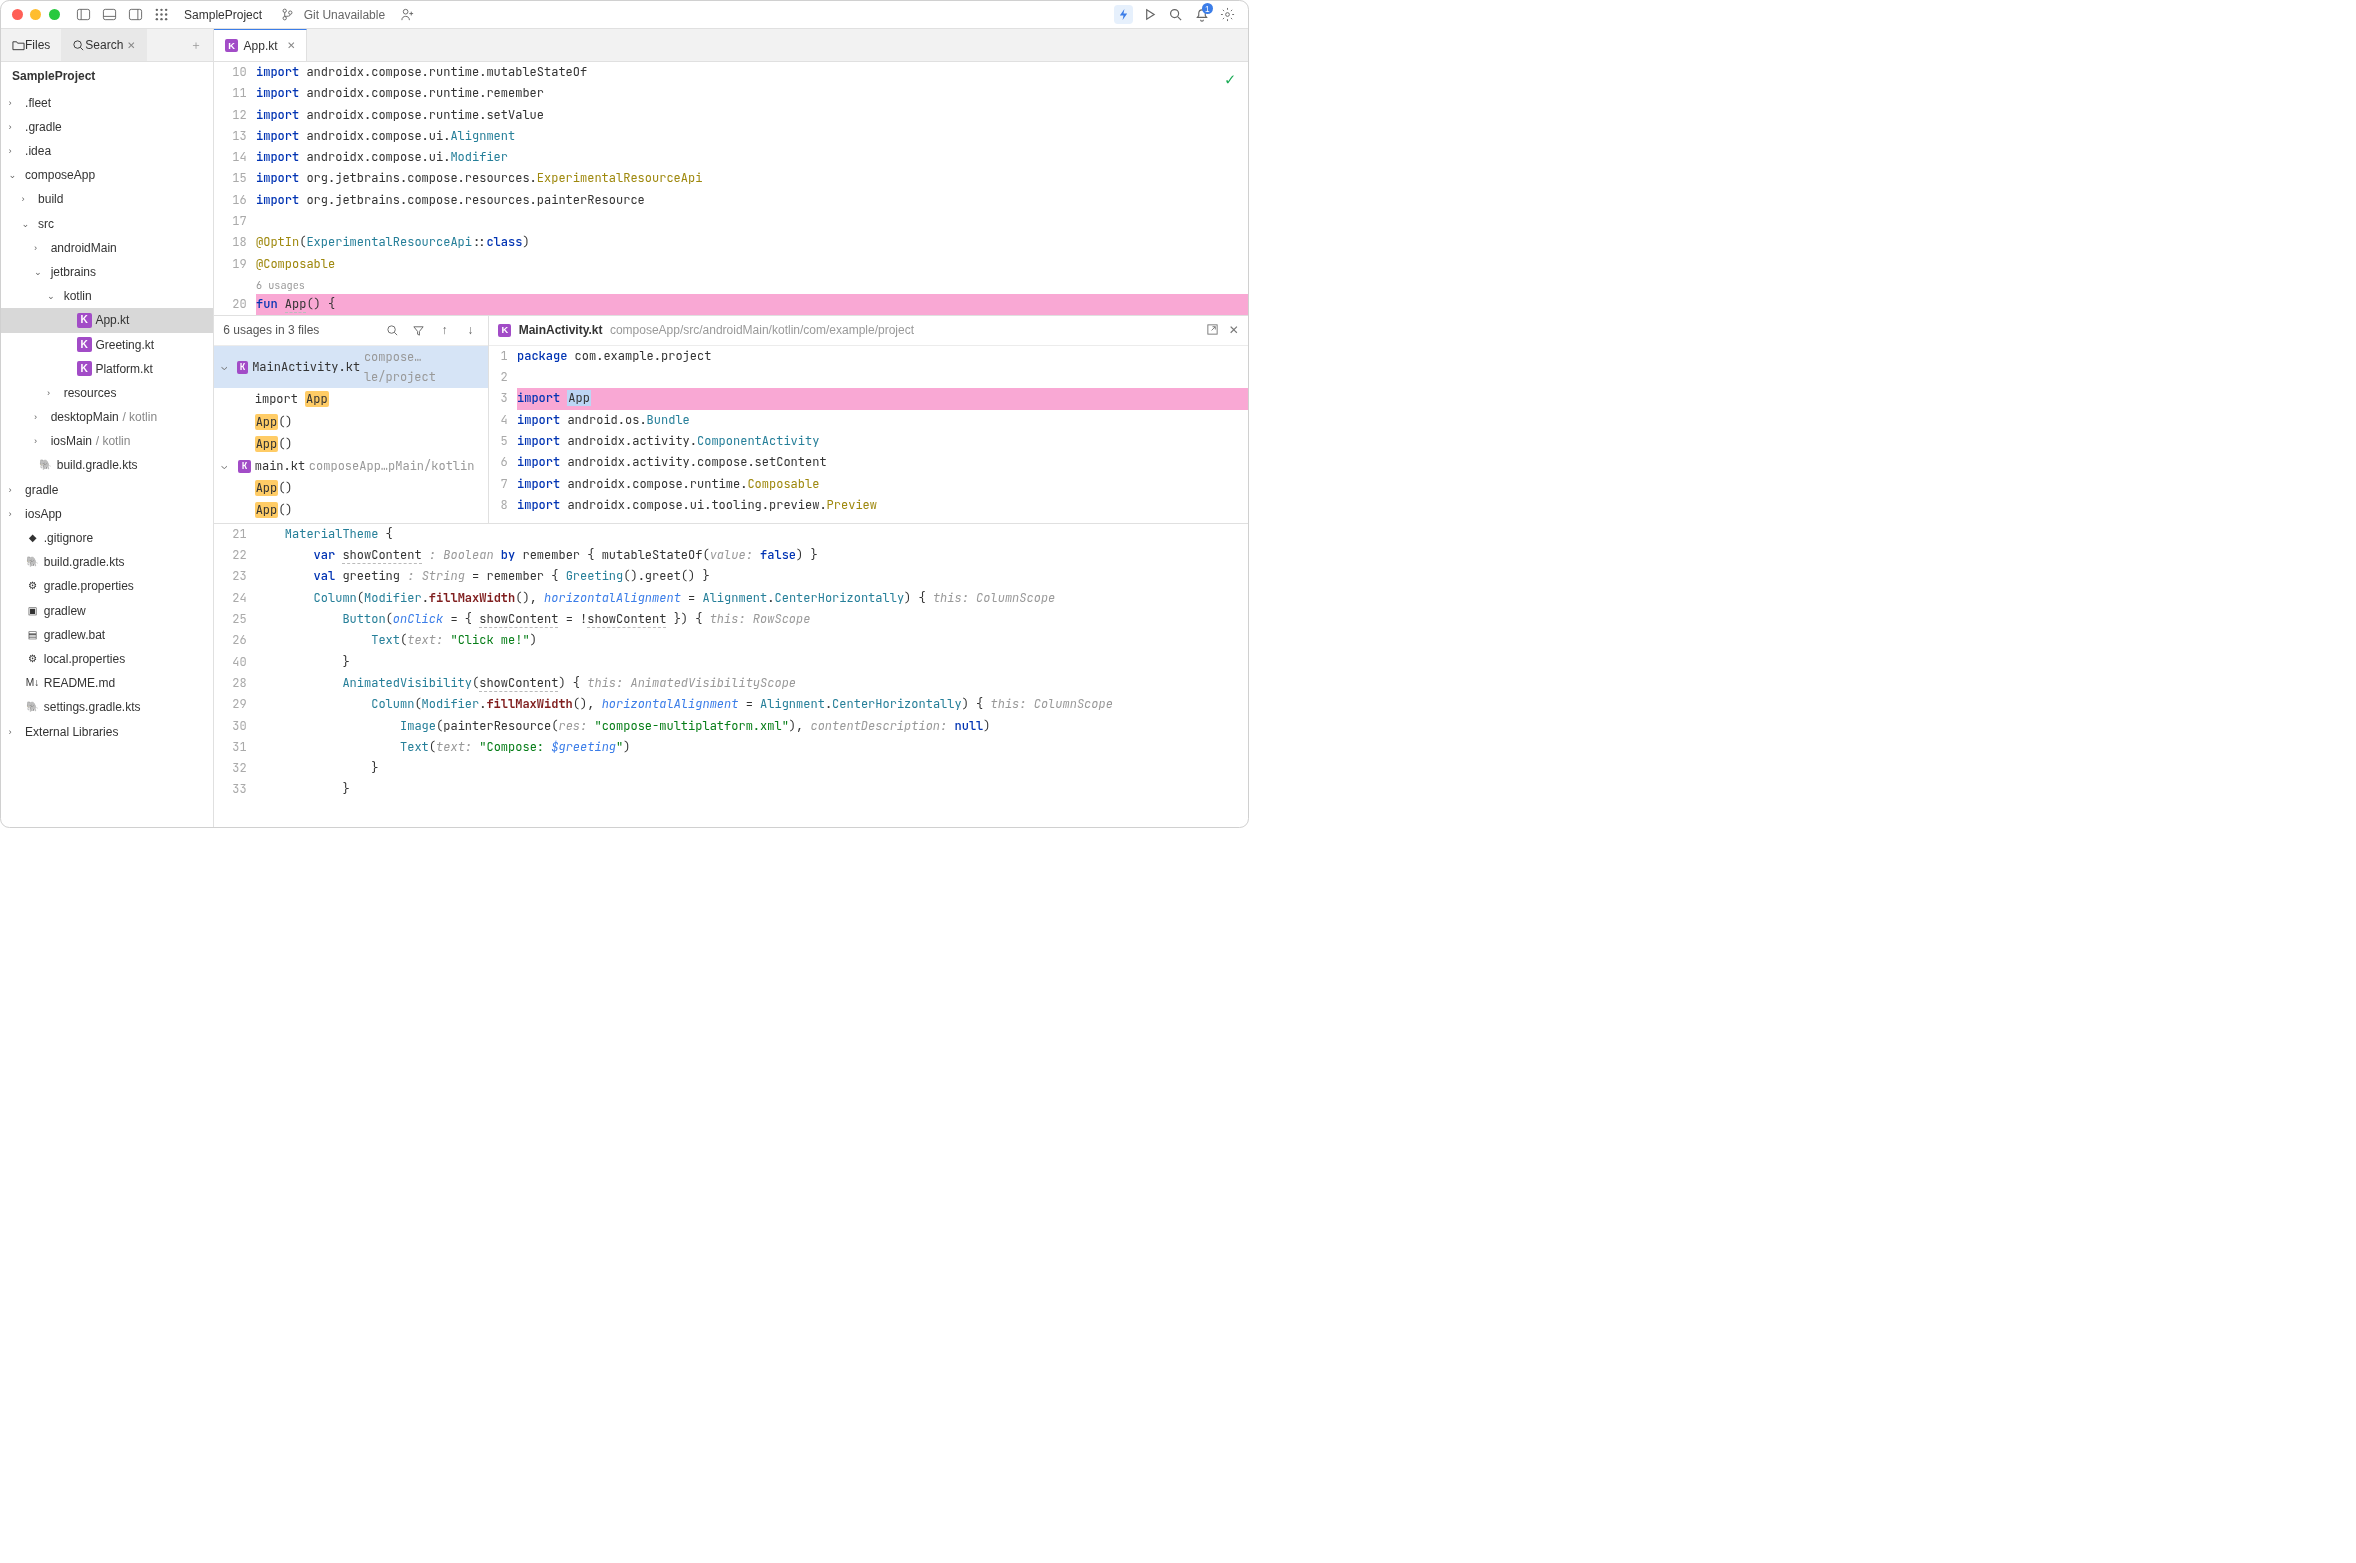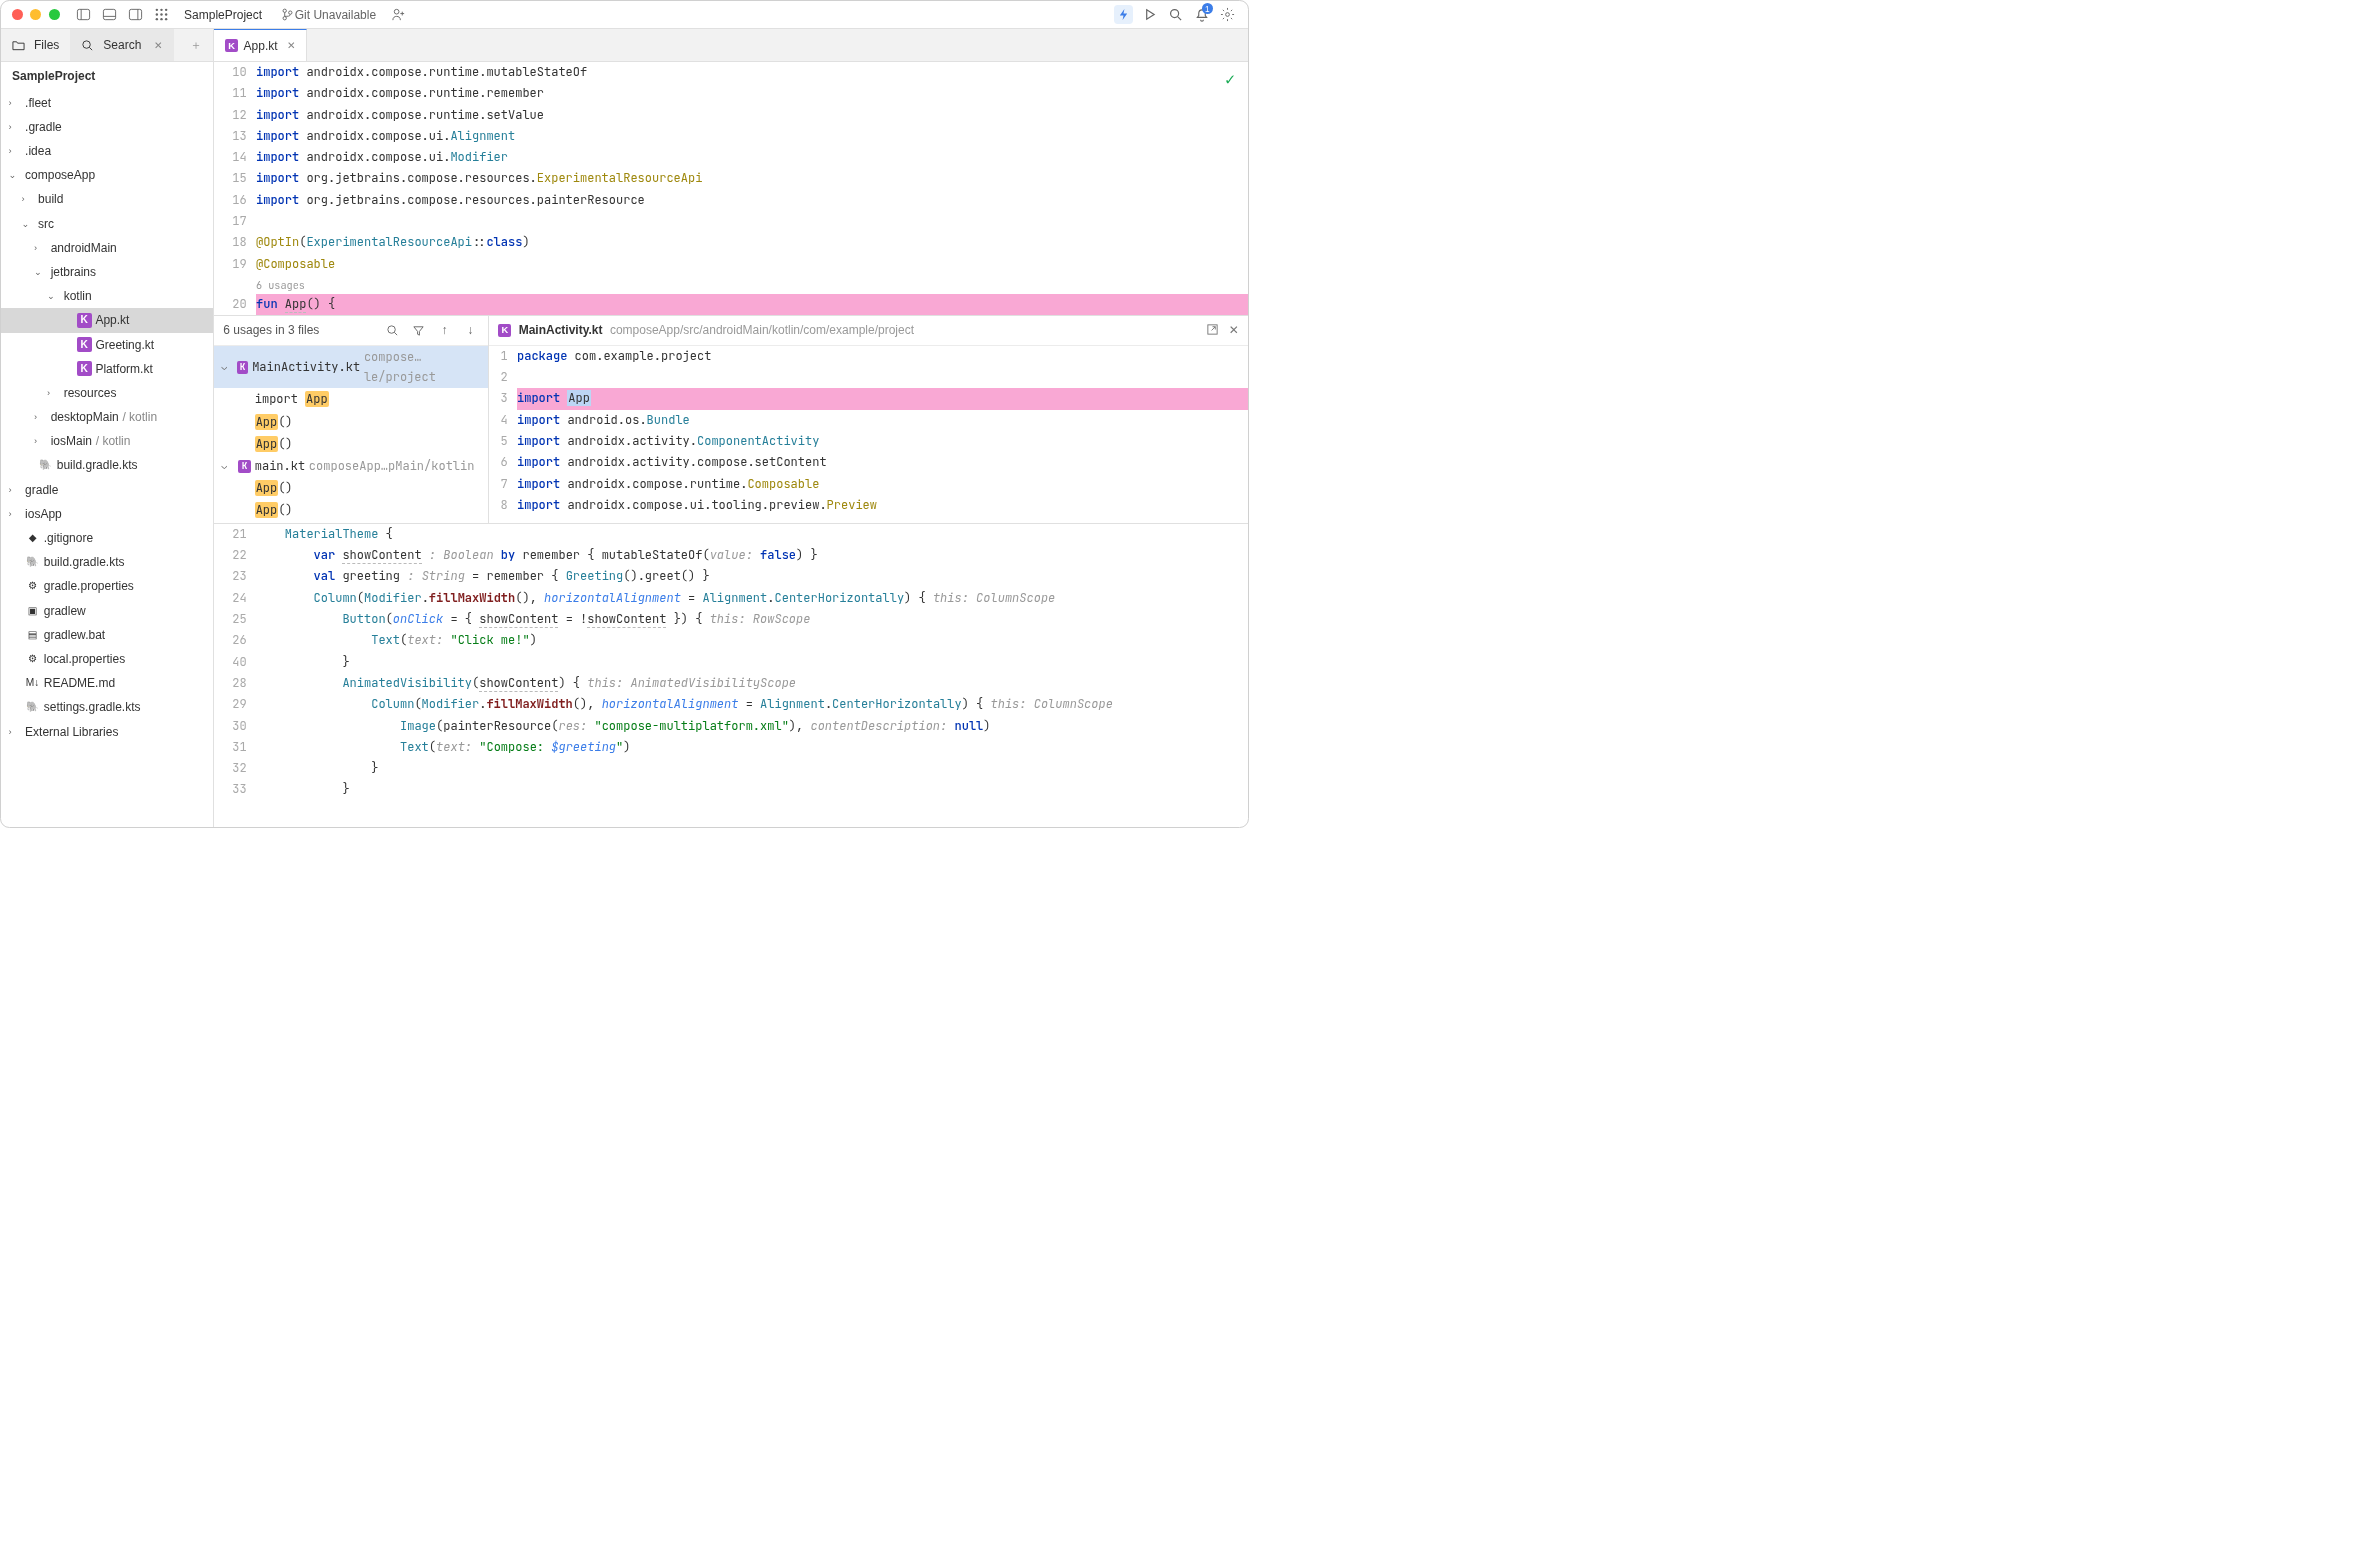--- a/index.html
+++ b/index.html
@@ -25,21 +25,21 @@
   border-bottom: 0.9px solid #e0e0e0;
   gap: 7.4px;
 }
 .traffic { display: flex; gap: 7.4px; margin-right: 7.4px; }
 .traffic span { width: 11px; height: 11px; border-radius: 50%; display: inline-block; }
 .traffic .red { background: #ff5f56; }
 .traffic .yellow { background: #ffbd2e; }
 .traffic .green { background: #27c93f; }
 .tool-icon { width: 18.6px; height: 18.6px; display: flex; align-items: center; justify-content: center; color: #666; cursor: pointer; }
 .project-name { font-weight: 500; padding: 0 5.6px; }
-.vcs-status { display: flex; align-items: center; gap: 1px; color: #666; padding: 0 5.6px; }
+.vcs-status { display: flex; align-items: center; gap: 10px; color: #666; padding: 0 5.6px; }
 .spacer { flex: 1; }
 .tool-icon.active { background: #e6f0fc; border-radius: 3.7px; color: #3b7de8; }
 .badge { position: relative; }
 .badge::after {
   content: attr(data-count);
   position: absolute;
   top: -1.9px; right: -1.9px;
   background: #3b7de8;
   color: #fff;
   font-size: 8.3px;
@@ -51,21 +51,21 @@
 
 .tabrow {
   height: 33px;
   display: flex;
   align-items: stretch;
   background: #f2f2f2;
   border-bottom: 0.9px solid #e0e0e0;
 }
 .left-tabs { width: 213px; display: flex; align-items: stretch; border-right: 0.9px solid #e0e0e0; }
 .left-tab {
-  display: flex; align-items: center; gap: 9px;
+  display: flex; align-items: center; gap: 0;
   padding: 0 11px; cursor: pointer; font-size: 12px;
 }
 .left-tab.add { margin-left: auto; color: #999; }
 .left-tab.search-tab { background: #e8e8e8; }
 .close-x { font-size: 10.2px; color: #888; margin-left: 3.7px; }
 
 .editor-tabs { display: flex; align-items: stretch; }
 .editor-tab {
   display: flex; align-items: center; gap: 5.6px;
   padding: 0 11px; background: #fff;

